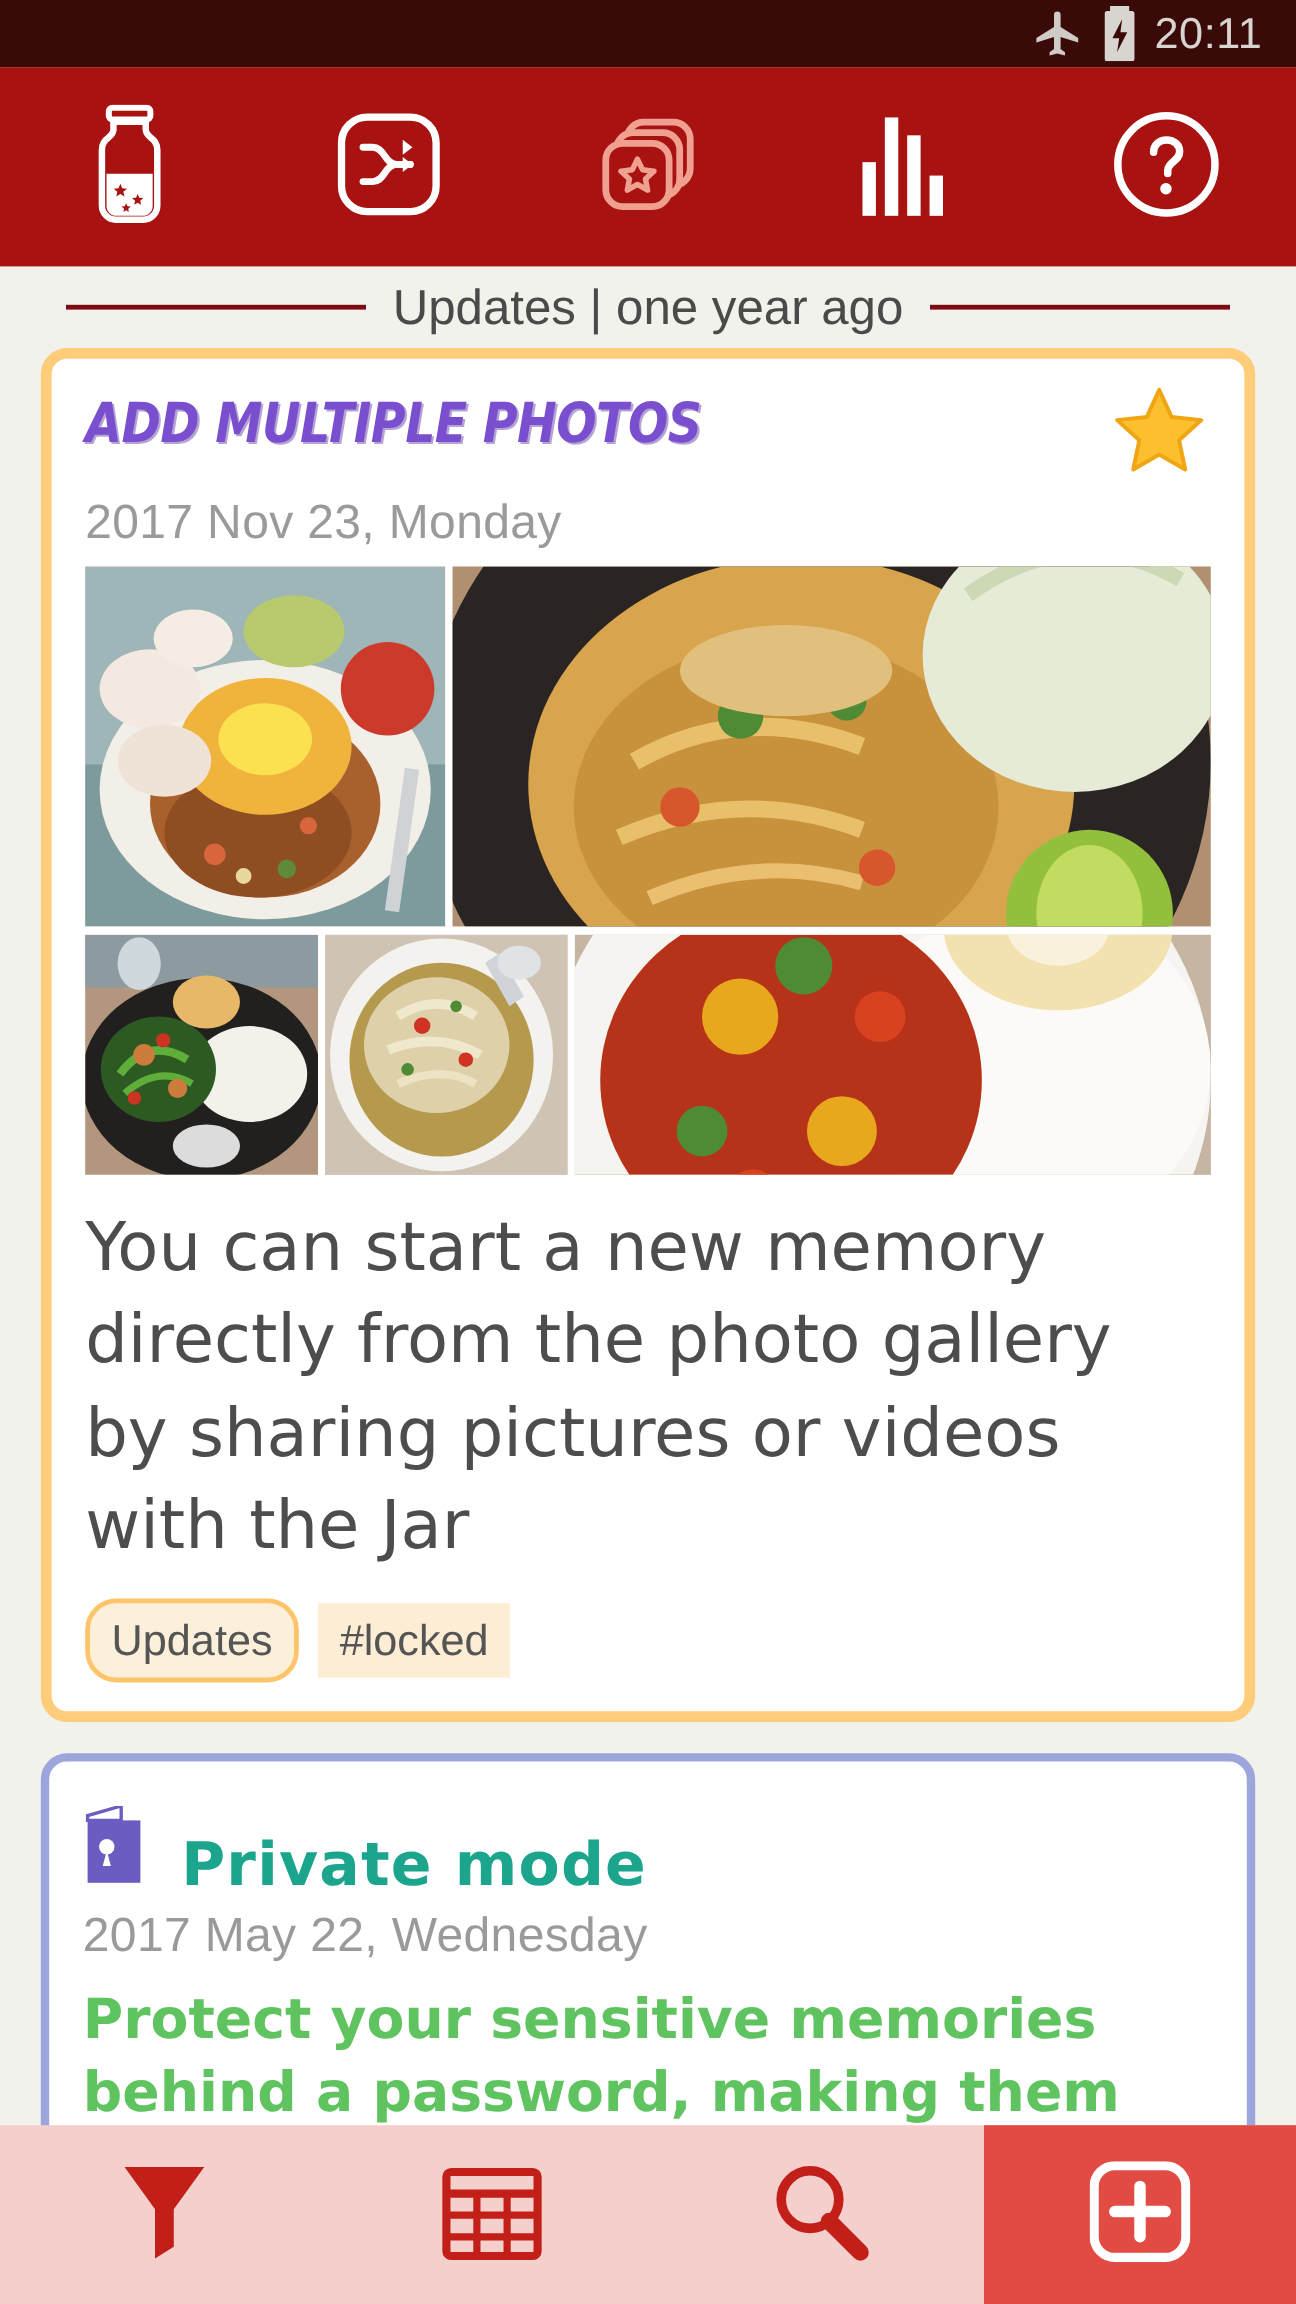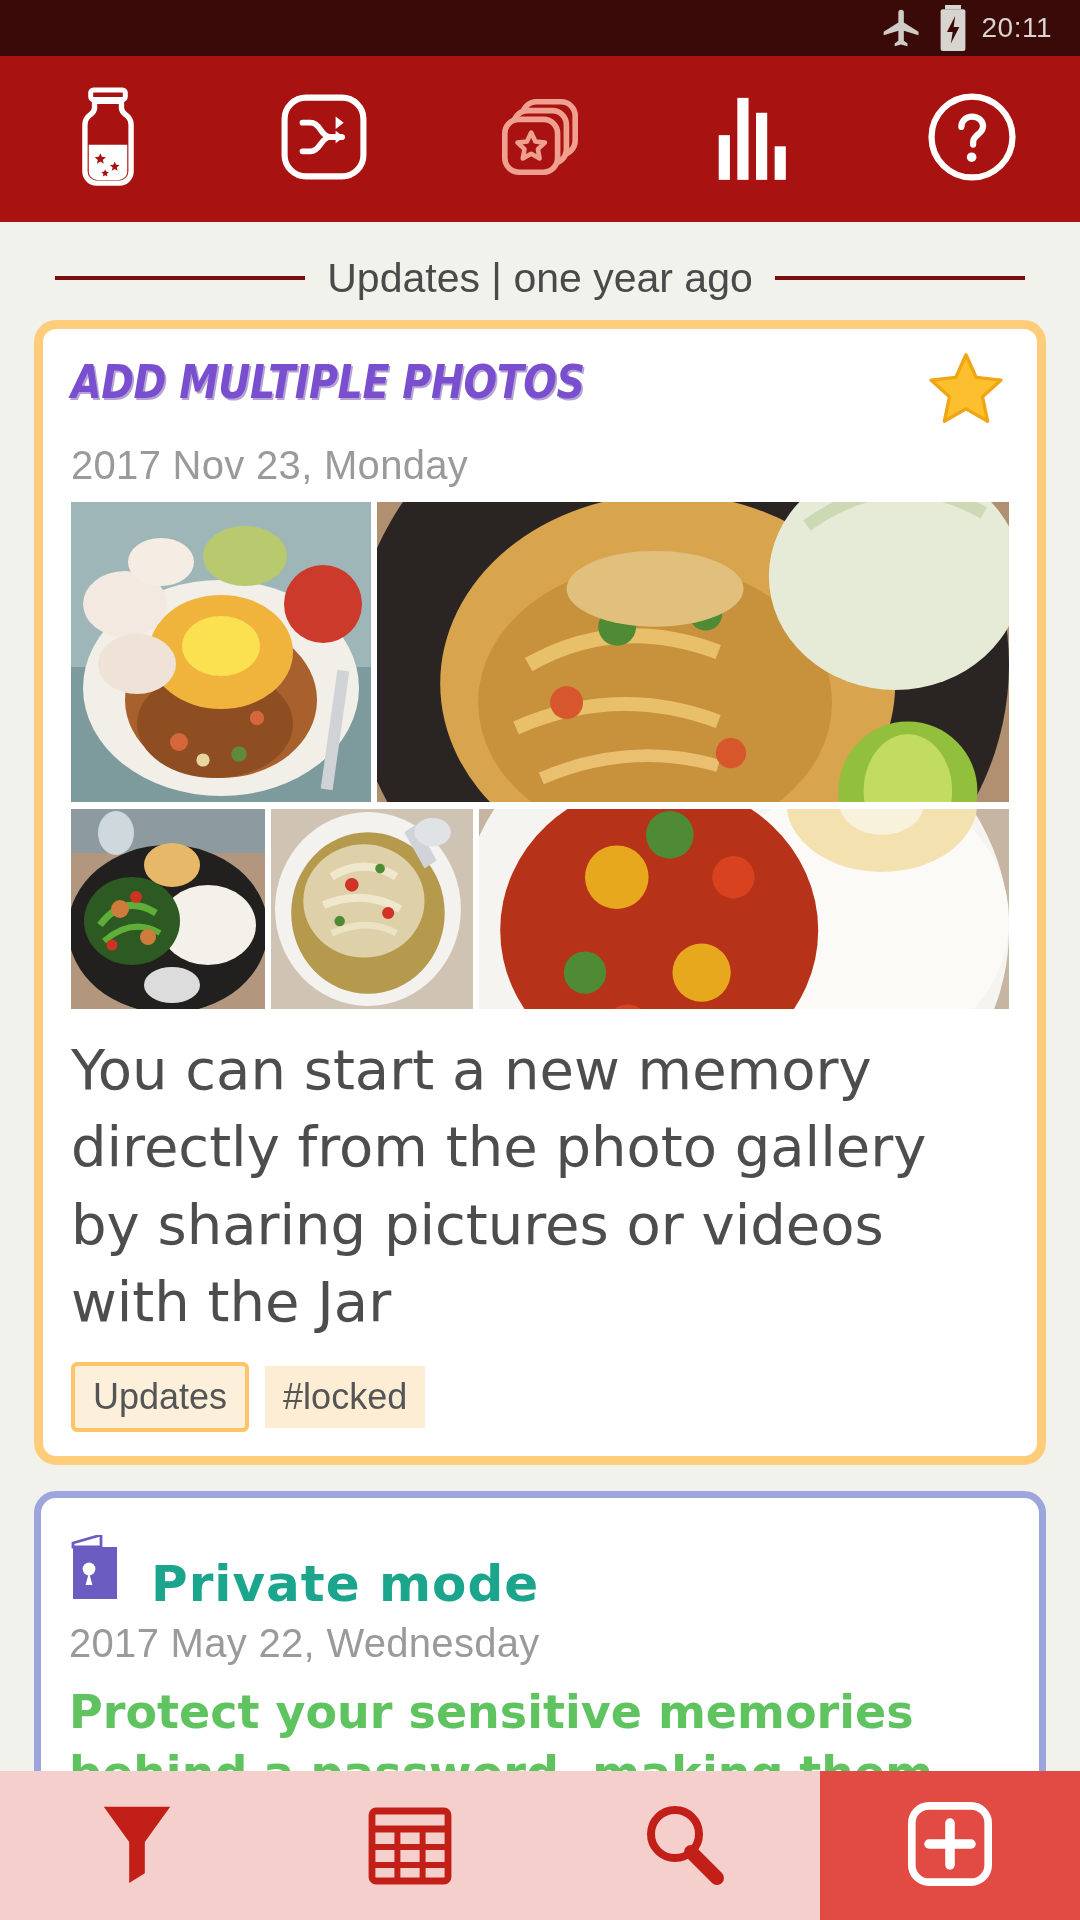--- a/index.html
+++ b/index.html
@@ -10,34 +10,34 @@
     overflow: hidden;
   }
   .phone { position: relative; width: 1080px; height: 1920px; background: #f2f2ec; overflow: hidden; }
 
   
   .statusbar {
     height: 56px; background: #3a0a08; display: flex; align-items: center;
     justify-content: flex-end; padding-right: 28px; gap: 14px;
   }
   .statusbar .sb-icon { display: flex; align-items: center; }
-  .sb-time { color: #d8d4d0; font-size: 28px; letter-spacing: 0.5px; font-family: "Liberation Sans", sans-serif; }
+  .sb-time { color: #d8d4d0; font-size: 36px; letter-spacing: 0.5px; font-family: "Liberation Sans", sans-serif; }
 
   
   .toolbar {
     height: 166px; background: #a81210; display: flex; align-items: center;
   }
   .toolbar .tb-btn {
     flex: 1; display: flex; align-items: center; justify-content: center; height: 100%;
   }
 
   
   .section-head {
-    height: 84px; display: flex; align-items: center; justify-content: center;
-    gap: 22px; padding: 0 16px; margin-top: 14px;
+    height: 68px; display: flex; align-items: center; justify-content: center;
+    gap: 22px; padding: 0 16px;
   }
   .section-head .rule { height: 4px; background: #7d0c12; flex: 1; max-width: 250px; }
   .section-head .sec-label { color: #4a4a4a; font-size: 41px; white-space: nowrap; }
 
   
   .feed { padding: 0 34px; }
 
   .card {
     background: #ffffff; border-radius: 22px; margin-bottom: 26px;
     overflow: hidden;
@@ -73,21 +73,21 @@
 
   .body-text {
     margin-top: 22px; font-size: 56px; line-height: 1.38; color: #4d4d4d;
     font-family: "DejaVu Sans", sans-serif;
   }
 
   .tags { display: flex; gap: 16px; margin-top: 22px; align-items: center; flex-wrap: wrap; }
   .tag {
     background: #fdedd4; color: #555; font-size: 36px; padding: 10px 18px;
   }
-  .tag.primary { border: 4px solid #ffc46a; border-radius: 6px; background: #fdf0db; }
+  .tag.primary { border: 4px solid #ffc46a; border-radius: 26px; background: #fdf0db; }
 
   
   .private-titlerow { display: flex; align-items: center; gap: 22px; }
   .lock-icon { width: 60px; height: 68px; flex: none; }
   .title-private {
     color: #1aa58c; font-size: 50px; font-weight: bold; letter-spacing: 1px;
     font-family: "DejaVu Sans", sans-serif;
     margin-top: 31px;
   }
   .private-body {

